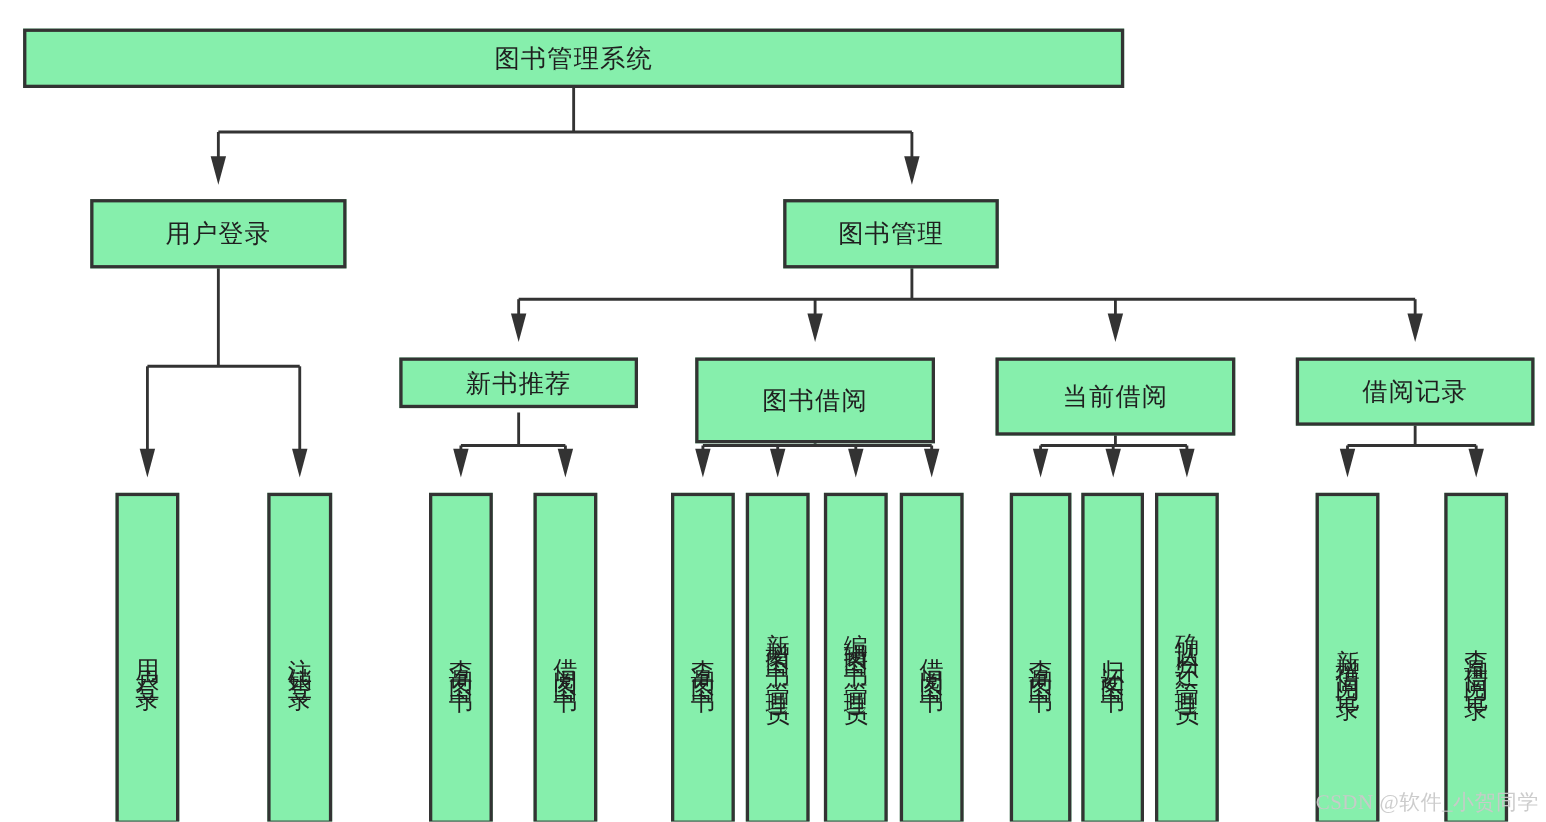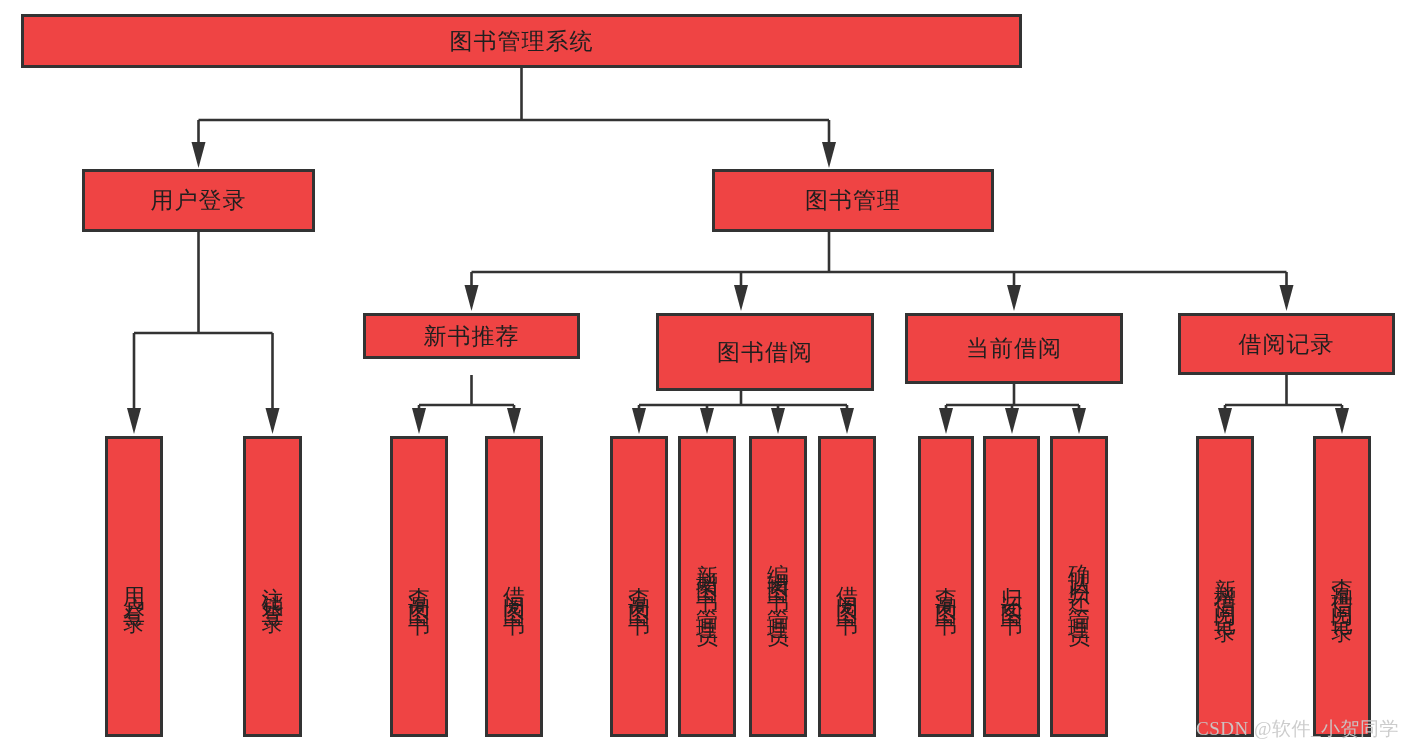--- a/index.html
+++ b/index.html
@@ -18,29 +18,30 @@
   #connectors {
     position: absolute;
     left: 0; top: 0;
     width: 1405px; height: 747px;
     z-index: 1;
   }
   .node {
     position: absolute;
     box-sizing: border-box;
     border: 3px solid #333333;
-    background: #ef4444;
+    background: #86efac;
     color: #1f1f1f;
     display: flex;
     align-items: center;
     justify-content: center;
     z-index: 2;
     font-size: 23px;
     letter-spacing: 1px;
     white-space: nowrap;
+    margin-top: 12px;
   }
   .vnode {
     writing-mode: vertical-lr;
     text-orientation: mixed;
     font-size: 22px;
     letter-spacing: 9px;
     line-height: 1;
   }
   #watermark {
     position: absolute;
@@ -131,24 +132,24 @@
       <path d="M1225 405 V412"></path>
       <polygon points="1218,408 1232,408 1225,434" fill="#333333" stroke="none"></polygon>
       <path d="M1342 405 V412"></path>
       <polygon points="1335,408 1349,408 1342,434" fill="#333333" stroke="none"></polygon>
     </g>
   </svg>
 
   <div class="node" style="left:21px; top:14px; width:1001px; height:54px;">图书管理系统</div>
 
   <div class="node" style="left:82px; top:169px; width:233px; height:63px;">用户登录</div>
-  <div class="node" style="left:712px; top:169px; width:282px; height:63px;">图书管理</div>
+  <div class="node" style="left:712px; top:169px; width:196px; height:63px;">图书管理</div>
 
   <div class="node" style="left:363px; top:313px; width:217px; height:46px;">新书推荐</div>
-  <div class="node" style="left:656px; top:313px; width:218px; height:78px;">图书借阅</div>
+  <div class="node" style="left:632px; top:313px; width:218px; height:78px;">图书借阅</div>
   <div class="node" style="left:905px; top:313px; width:218px; height:71px;">当前借阅</div>
   <div class="node" style="left:1178px; top:313px; width:217px; height:62px;">借阅记录</div>
 
   <div class="node vnode" style="left:105px; top:436px; width:58px; height:301px;">用户登录</div>
   <div class="node vnode" style="left:243px; top:436px; width:59px; height:301px;">注销登录</div>
 
   <div class="node vnode" style="left:390px; top:436px; width:58px; height:301px;">查询图书</div>
   <div class="node vnode" style="left:485px; top:436px; width:58px; height:301px;">借阅图书</div>
 
   <div class="node vnode" style="left:610px; top:436px; width:58px; height:301px;">查询图书</div>

